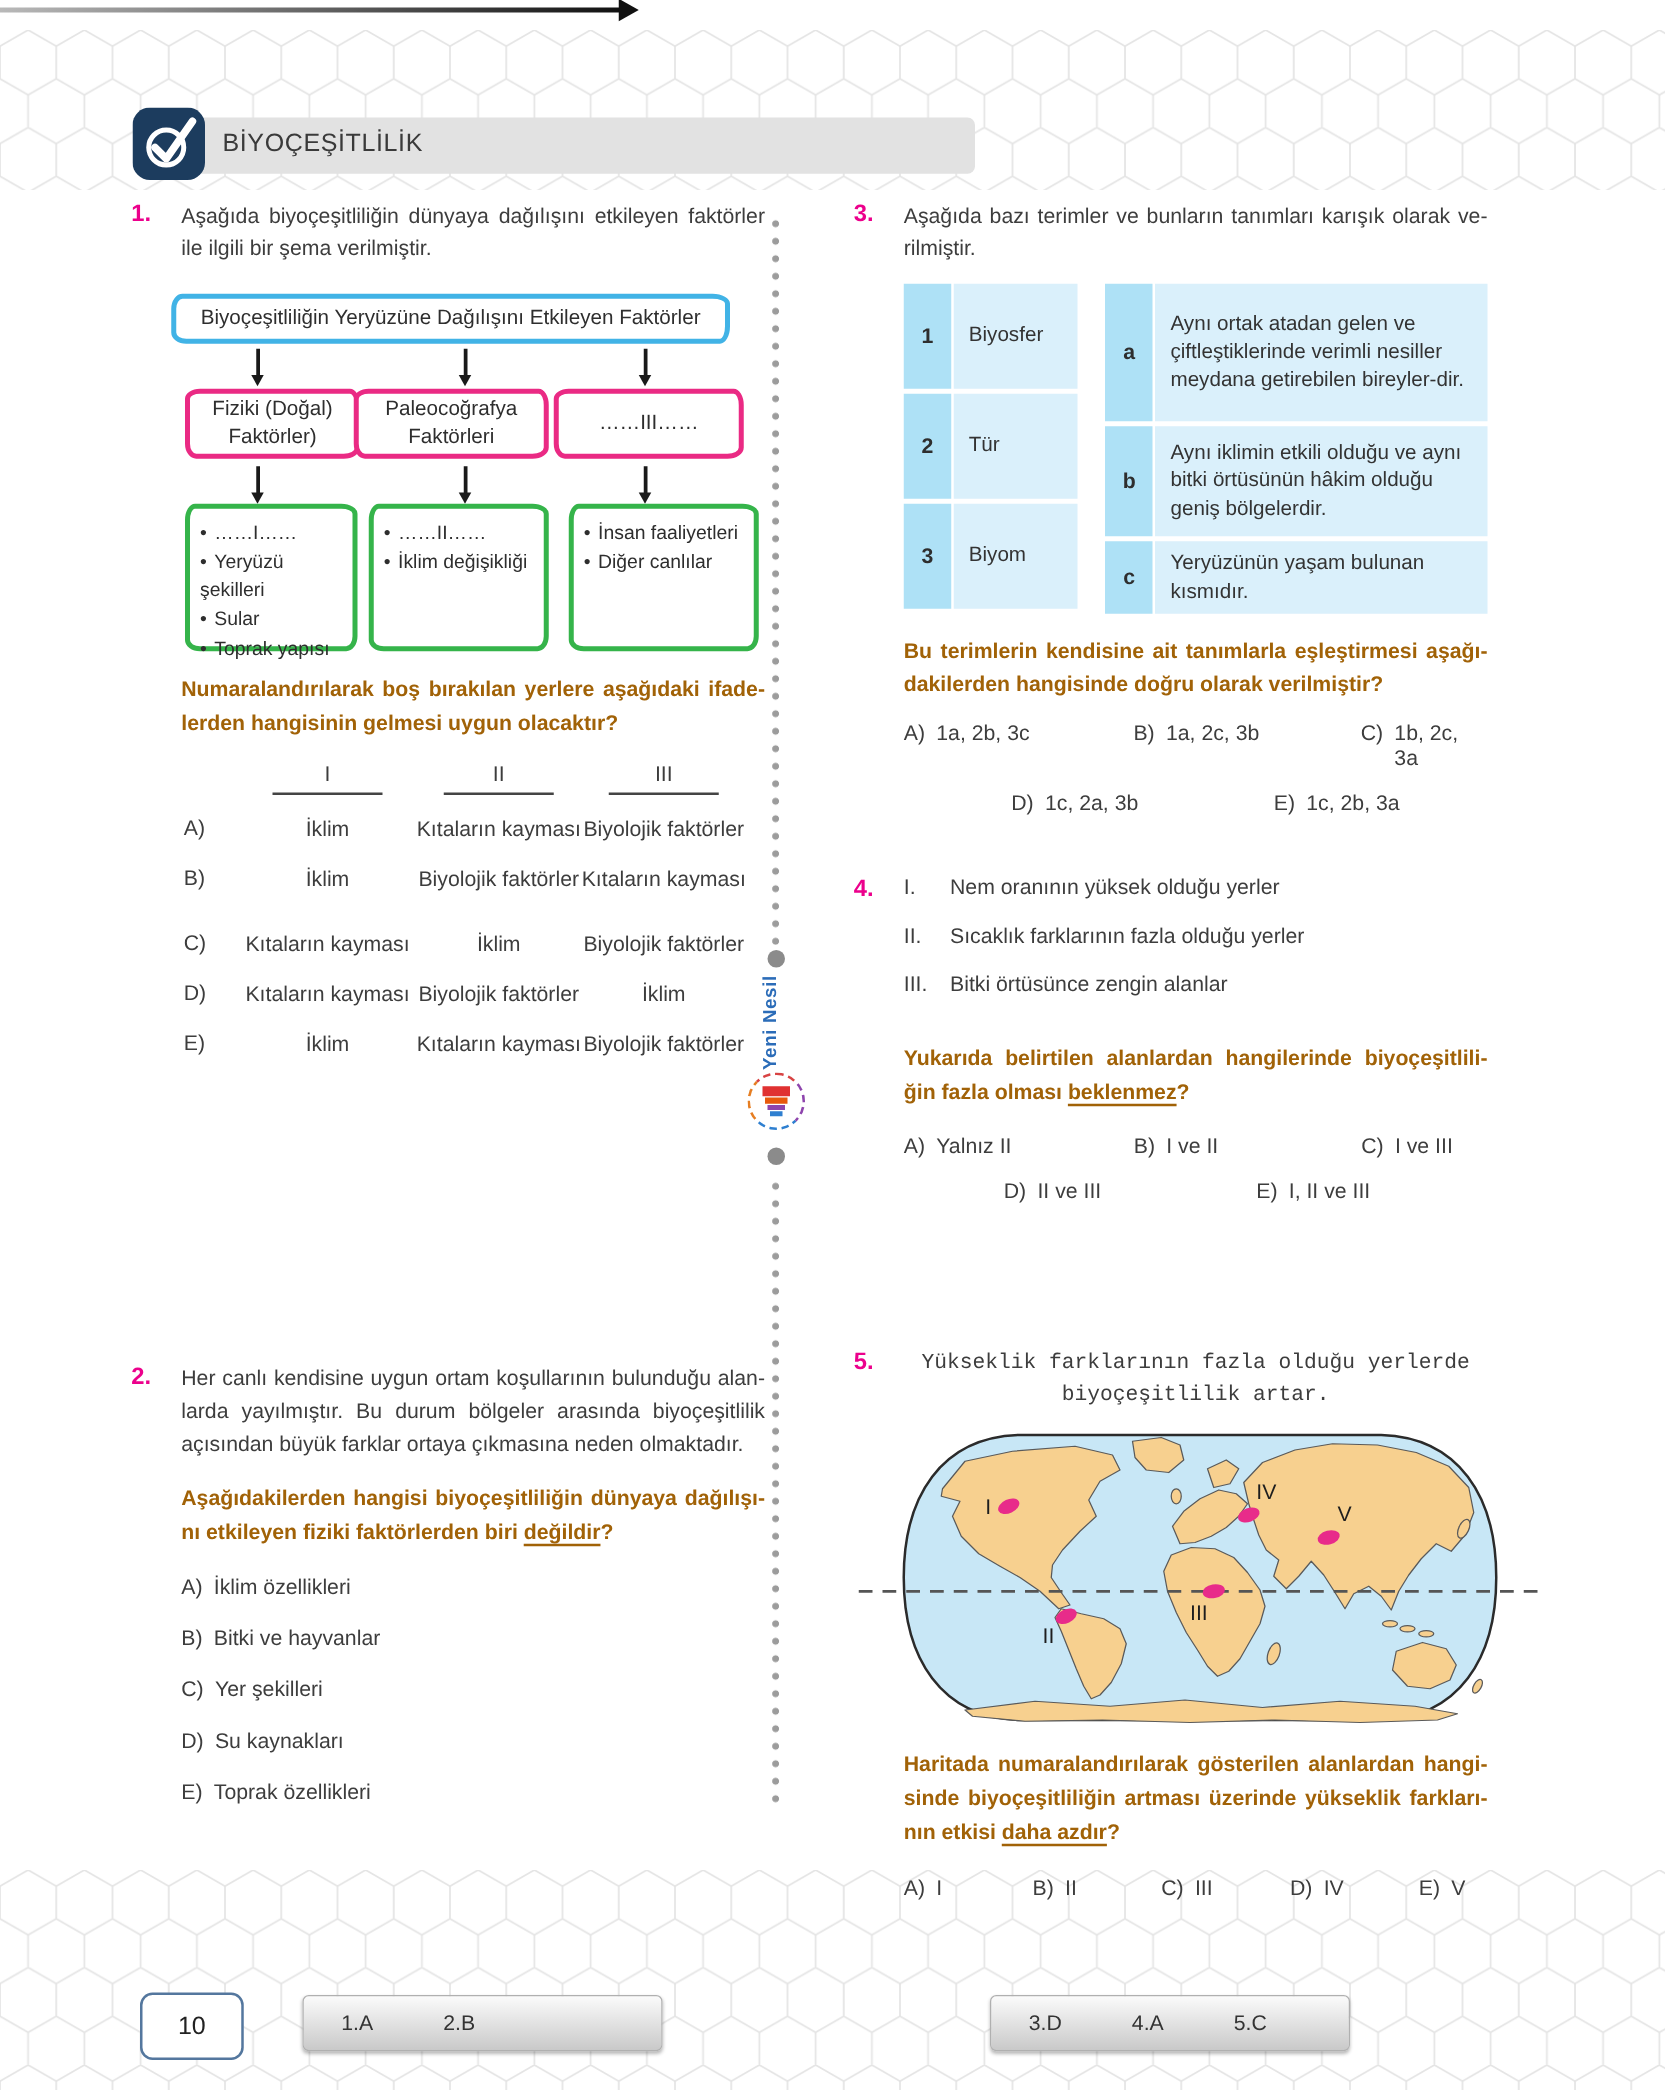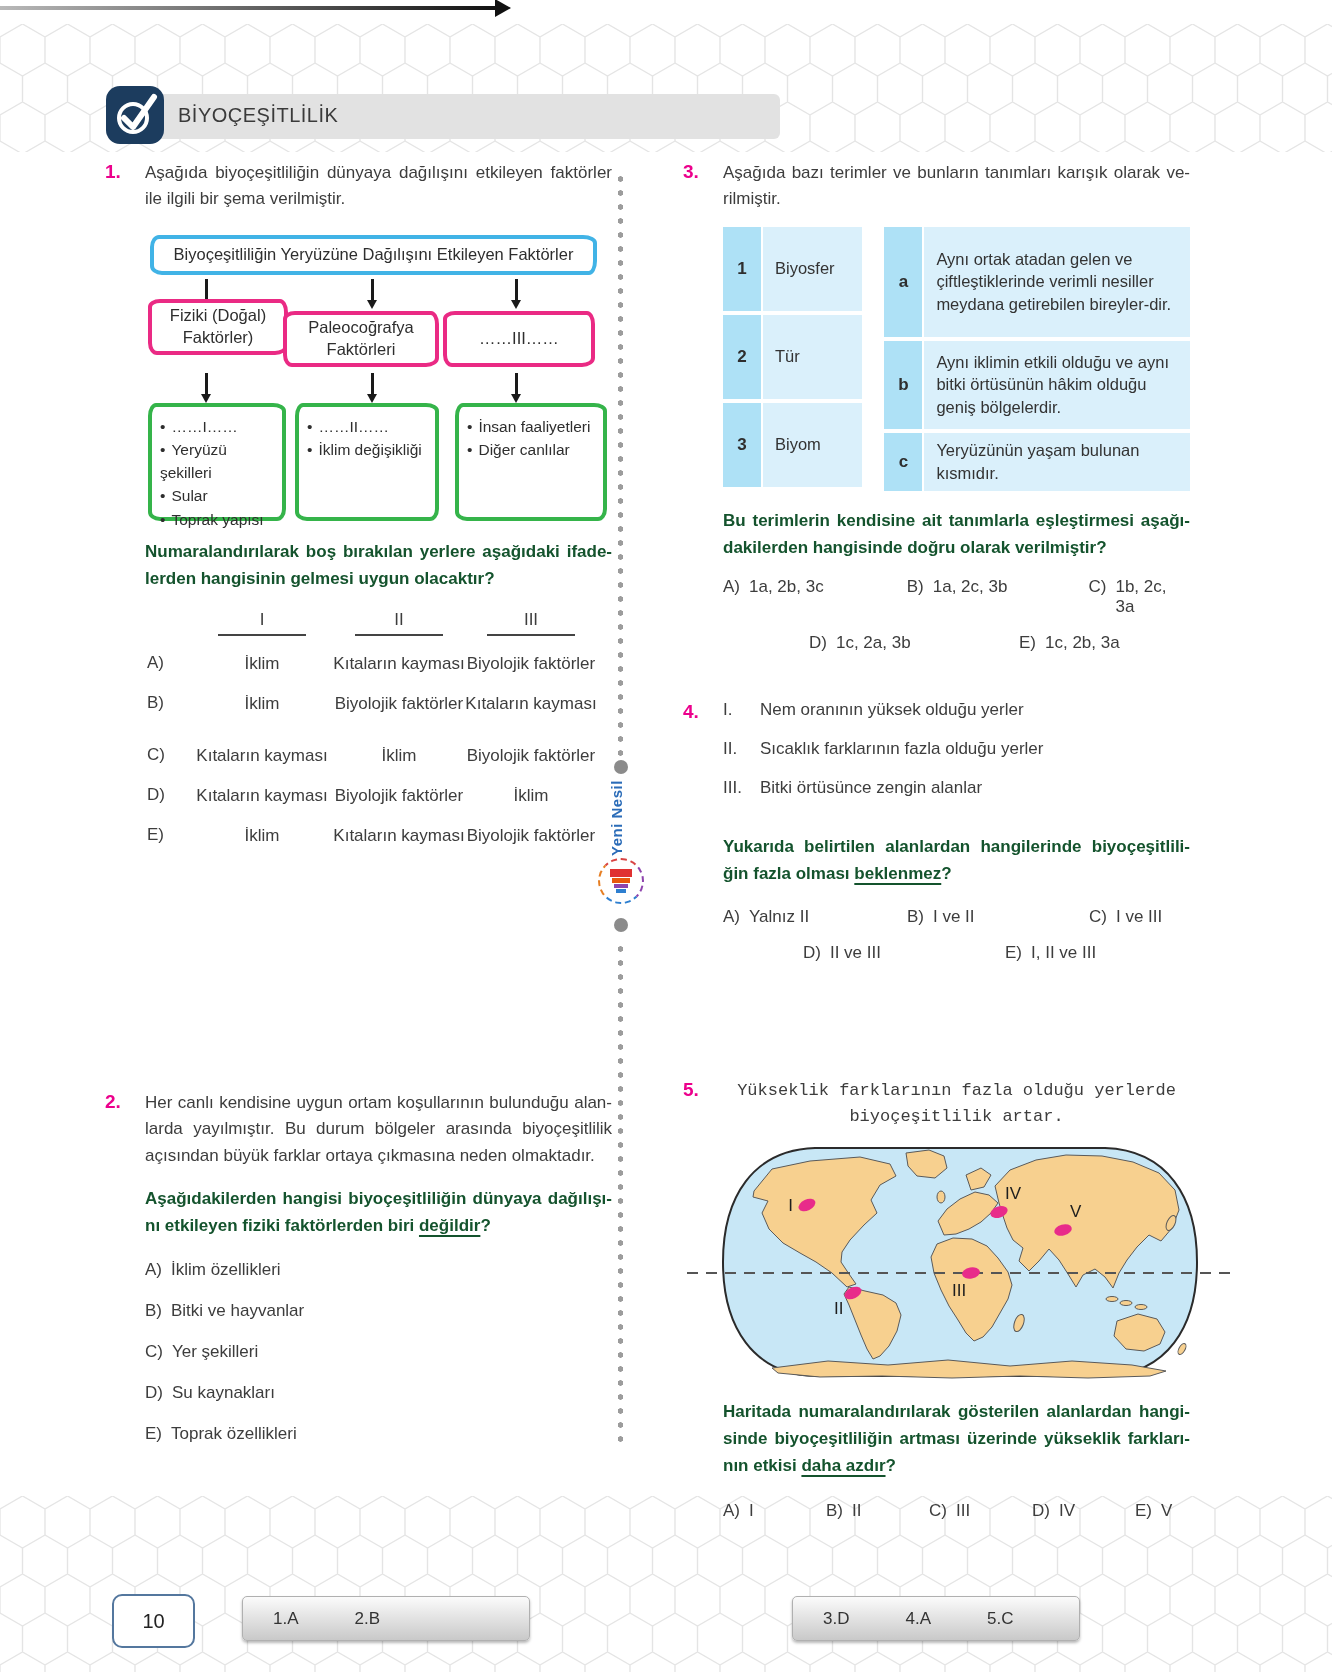--- a/index.html
+++ b/index.html
@@ -35,21 +35,21 @@
   .brand-logo .b1{width:22px;height:8px;background:#e03131;}
   .brand-logo .b2{width:18px;height:5px;background:#e8590c;margin-top:1px;}
   .brand-logo .b3{width:14px;height:4px;background:#8e44ad;margin-top:1px;}
   .brand-logo .b4{width:10px;height:4px;background:#2e7fd0;margin-top:1px;}
 
   
   .q { position:absolute; width:507px; }
   .qrow { display:flex; }
   .qnum { color:#ec008c; font-weight:bold; font-size:19px; width:40px; flex:none; padding-top:1px; }
   .qtext { flex:1; font-size:17px; line-height:1.55; text-align:justify; color:#3d3d3d; }
-  .stem { font-weight:bold; color:#14532d; margin-top:16px; margin-left:40px; font-size:17px; line-height:1.6; text-align:justify; }
+  .stem { font-weight:bold; color:#a16207; margin-top:16px; margin-left:40px; font-size:17px; line-height:1.6; text-align:justify; }
   .ul { text-decoration:underline; text-decoration-thickness:1.5px; text-underline-offset:4px; }
 
   
   .diagram { position:relative; height:295px; margin-top:14px; }
   .sketch { position:absolute; background:#fff; text-align:center; font-size:16.5px; color:#2e2e2e;
     display:flex; align-items:center; justify-content:center; line-height:1.3; }
   .sk-blue  { border:4px solid #41b3e6; border-radius:9px 14px 8px 12px / 12px 8px 14px 9px; }
   .sk-pink  { border:4px solid #ea2a84; border-radius:12px 8px 13px 9px / 8px 13px 9px 12px; }
   .sk-green { border:4px solid #35b44a; border-radius:8px 13px 9px 12px / 13px 8px 12px 9px;
     justify-content:flex-start; align-items:flex-start; text-align:left; padding:8px 6px 8px 8px; }
@@ -145,26 +145,26 @@
   <div class="divdot" style="left:614px;top:918px;width:14px;height:14px;"></div>
   <div class="divseg" style="top:942px;height:502px;"></div>
 
   <div class="q" style="left:105px;top:160px;">
     <div class="qrow">
       <div class="qnum">1.</div>
       <div class="qtext">Aşağıda biyoçeşitliliğin dünyaya dağılışını etkileyen faktörler ile ilgili bir şema verilmiştir.</div>
     </div>
 
     <div class="diagram">
-      <div class="sketch sk-blue" style="left:45px;top:8px;width:447px;height:40px;text-align:right;">Biyoçeşitliliğin Yeryüzüne Dağılışını Etkileyen Faktörler</div>
+      <div class="sketch sk-blue" style="left:32px;top:8px;width:447px;height:40px;text-align:right;">Biyoçeşitliliğin Yeryüzüne Dağılışını Etkileyen Faktörler</div>
       <div class="darr" style="left:100px;top:52px;"></div>
       <div class="darr" style="left:266px;top:52px;"></div>
       <div class="darr" style="left:410px;top:52px;"></div>
 
-      <div class="sketch sk-pink" style="left:43px;top:72px;width:140px;height:56px;">Fiziki (Doğal) Faktörler)</div>
+      <div class="sketch sk-pink" style="left:43px;top:84px;width:140px;height:56px;">Fiziki (Doğal) Faktörler)</div>
       <div class="sketch sk-pink" style="left:178px;top:84px;width:156px;height:56px;">Paleocoğrafya Faktörleri</div>
       <div class="sketch sk-pink" style="left:338px;top:84px;width:152px;height:56px;">……III……</div>
 
       <div class="darr" style="left:100px;top:146px;"></div>
       <div class="darr" style="left:266px;top:146px;"></div>
       <div class="darr" style="left:410px;top:146px;"></div>
 
       <div class="sketch sk-green" style="left:43px;top:176px;width:138px;height:118px;">
         <ul class="leaves">
           <li>……I……</li>

